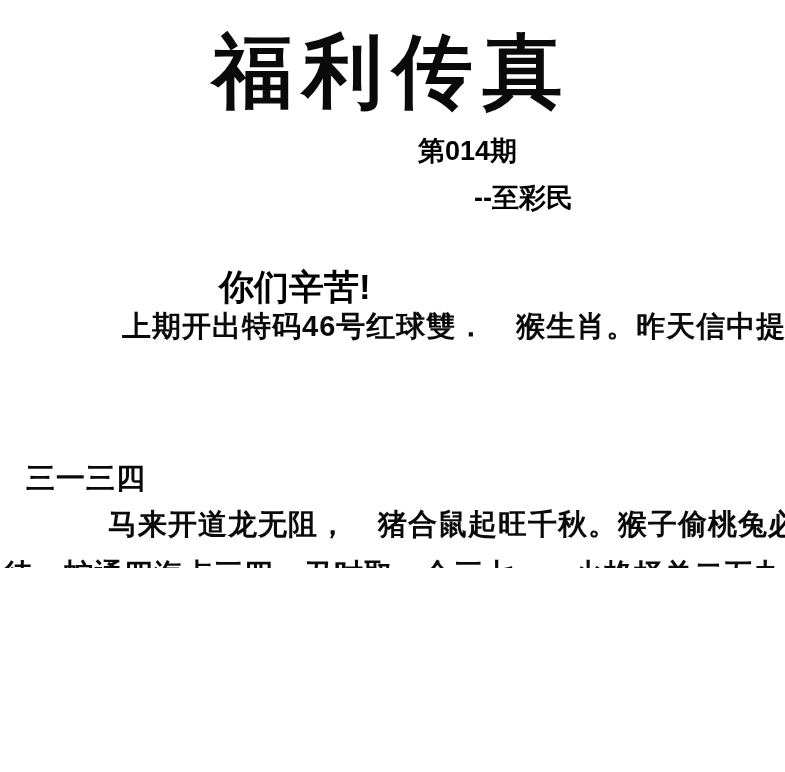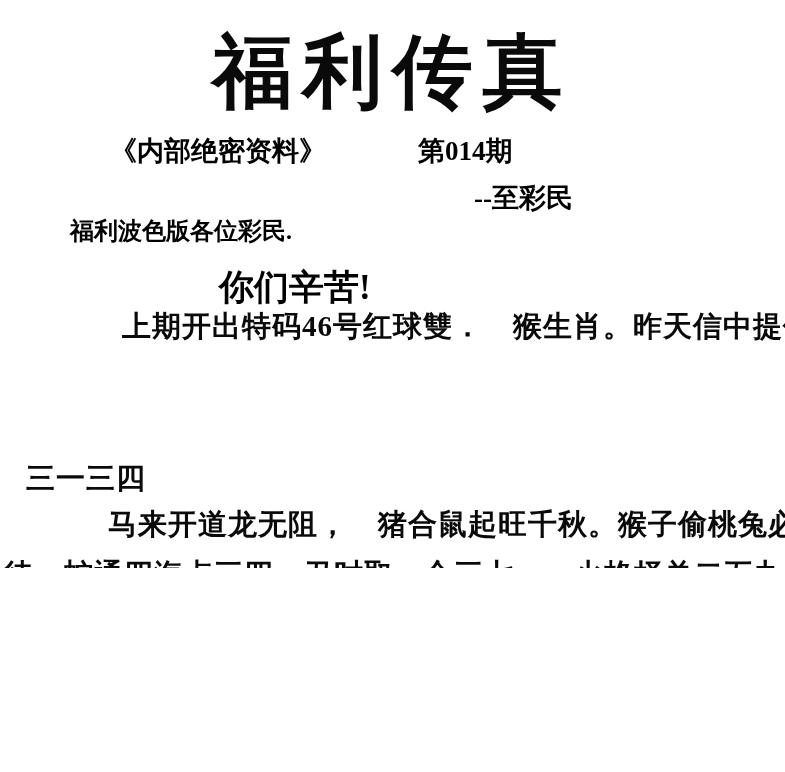--- a/index.html
+++ b/index.html
@@ -6,21 +6,21 @@
     margin: 0;
     padding: 0;
     background: #ffffff;
   }
   .page {
     position: relative;
     width: 785px;
     height: 568px;
     background: #ffffff;
     overflow: hidden;
-    font-family: Liberation Serif, serif;
+    font-family: Liberation Sans, sans-serif;
     color: #000000;
   }
   .abs { position: absolute; white-space: nowrap; }
 
   .masthead {
     top: 26px;
     left: 0;
     width: 785px;
     text-align: center;
     font-size: 80px;
@@ -85,27 +85,25 @@
     color: #ef4444;
   }
 </style>
 </head>
 <body>
 
 <div class="page">
 
   <div class="abs masthead">福利传真</div>
 
-  <div class="abs sub-left">《内部绝密资料》</div>
 
   <div class="abs issue">第014期</div>
 
   <div class="abs attribution">--至彩民</div>
 
-  <div class="abs greeting">福利波色版各位彩民.</div>
 
   <div class="abs salute">你们辛苦!</div>
 
   <div class="abs bodyline l1">上期开出特码46号红球雙．　猴生肖。昨天信中提供</div>
 
 
 
   <div class="abs bodyline l4">三一三四</div>
 
   <div class="abs bodyline l5">马来开道龙无阻，　猪合鼠起旺千秋。猴子偷桃兔必</div>

